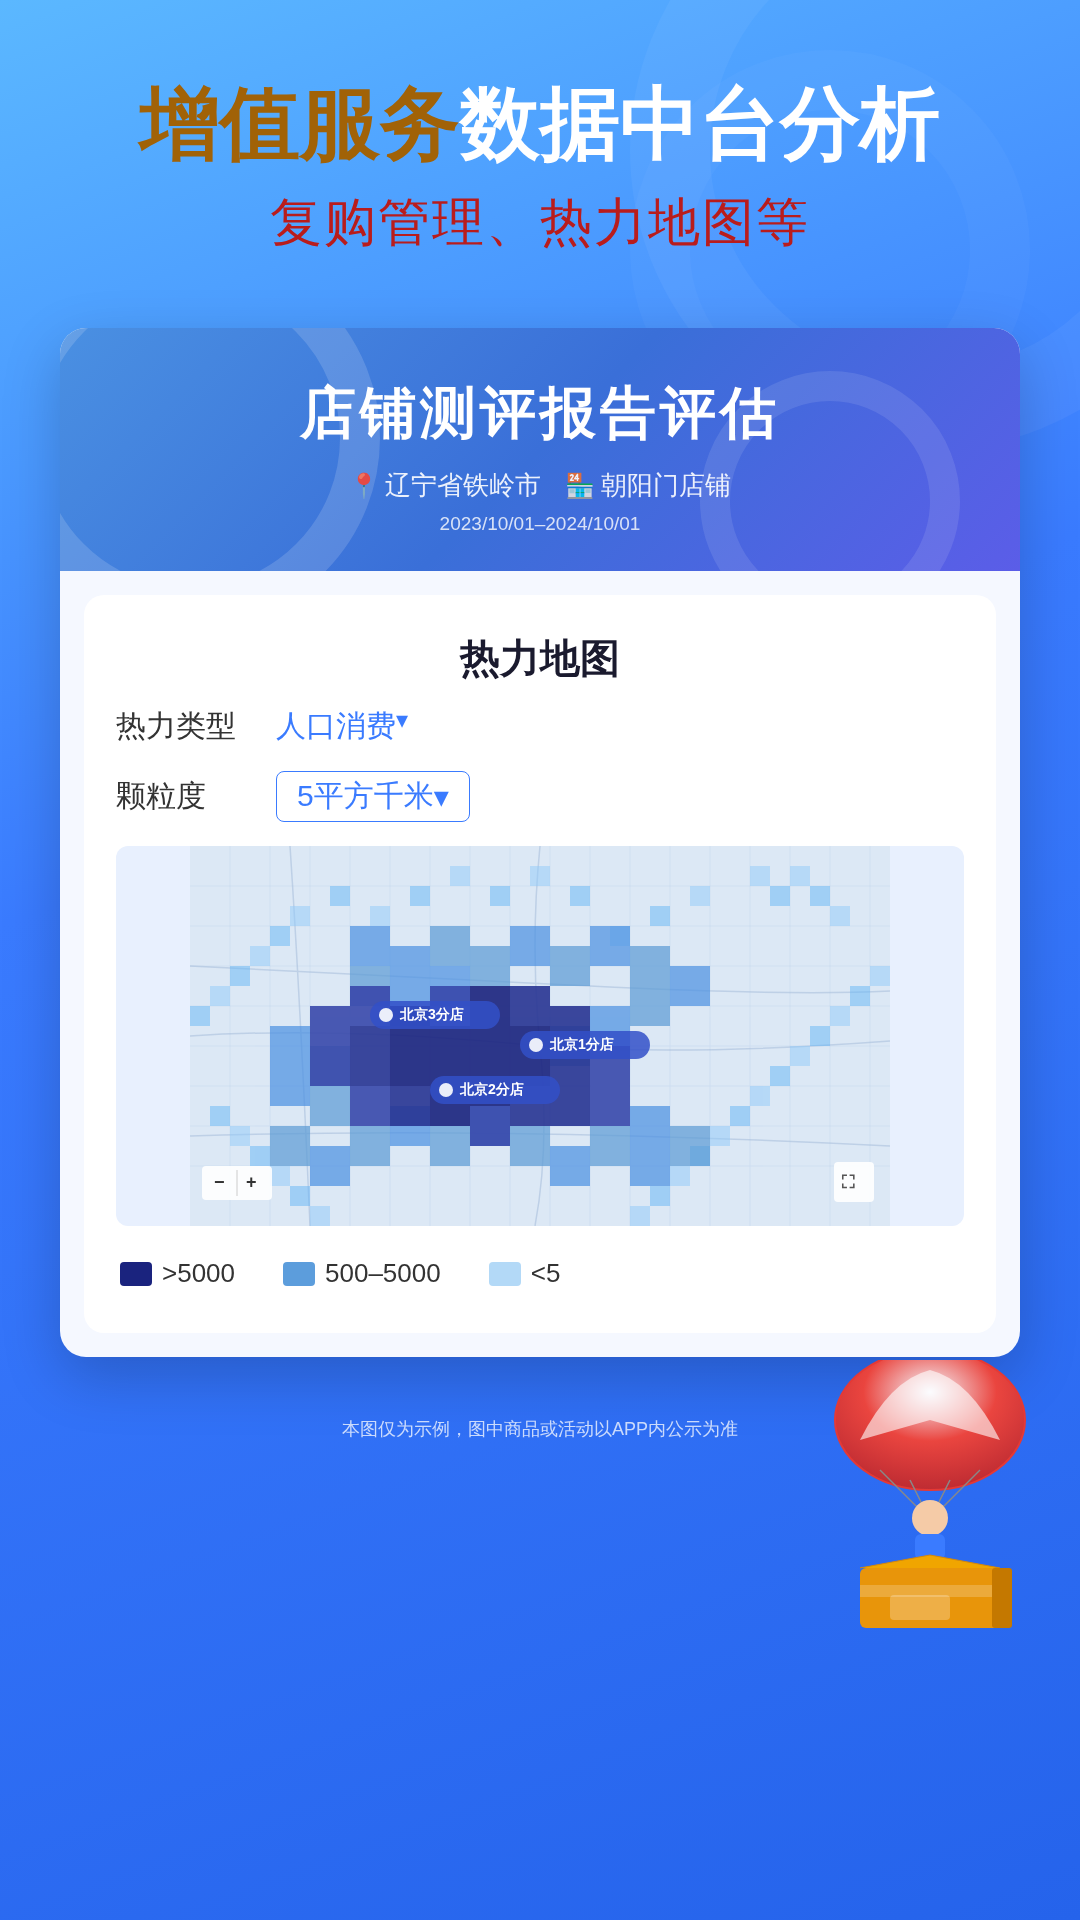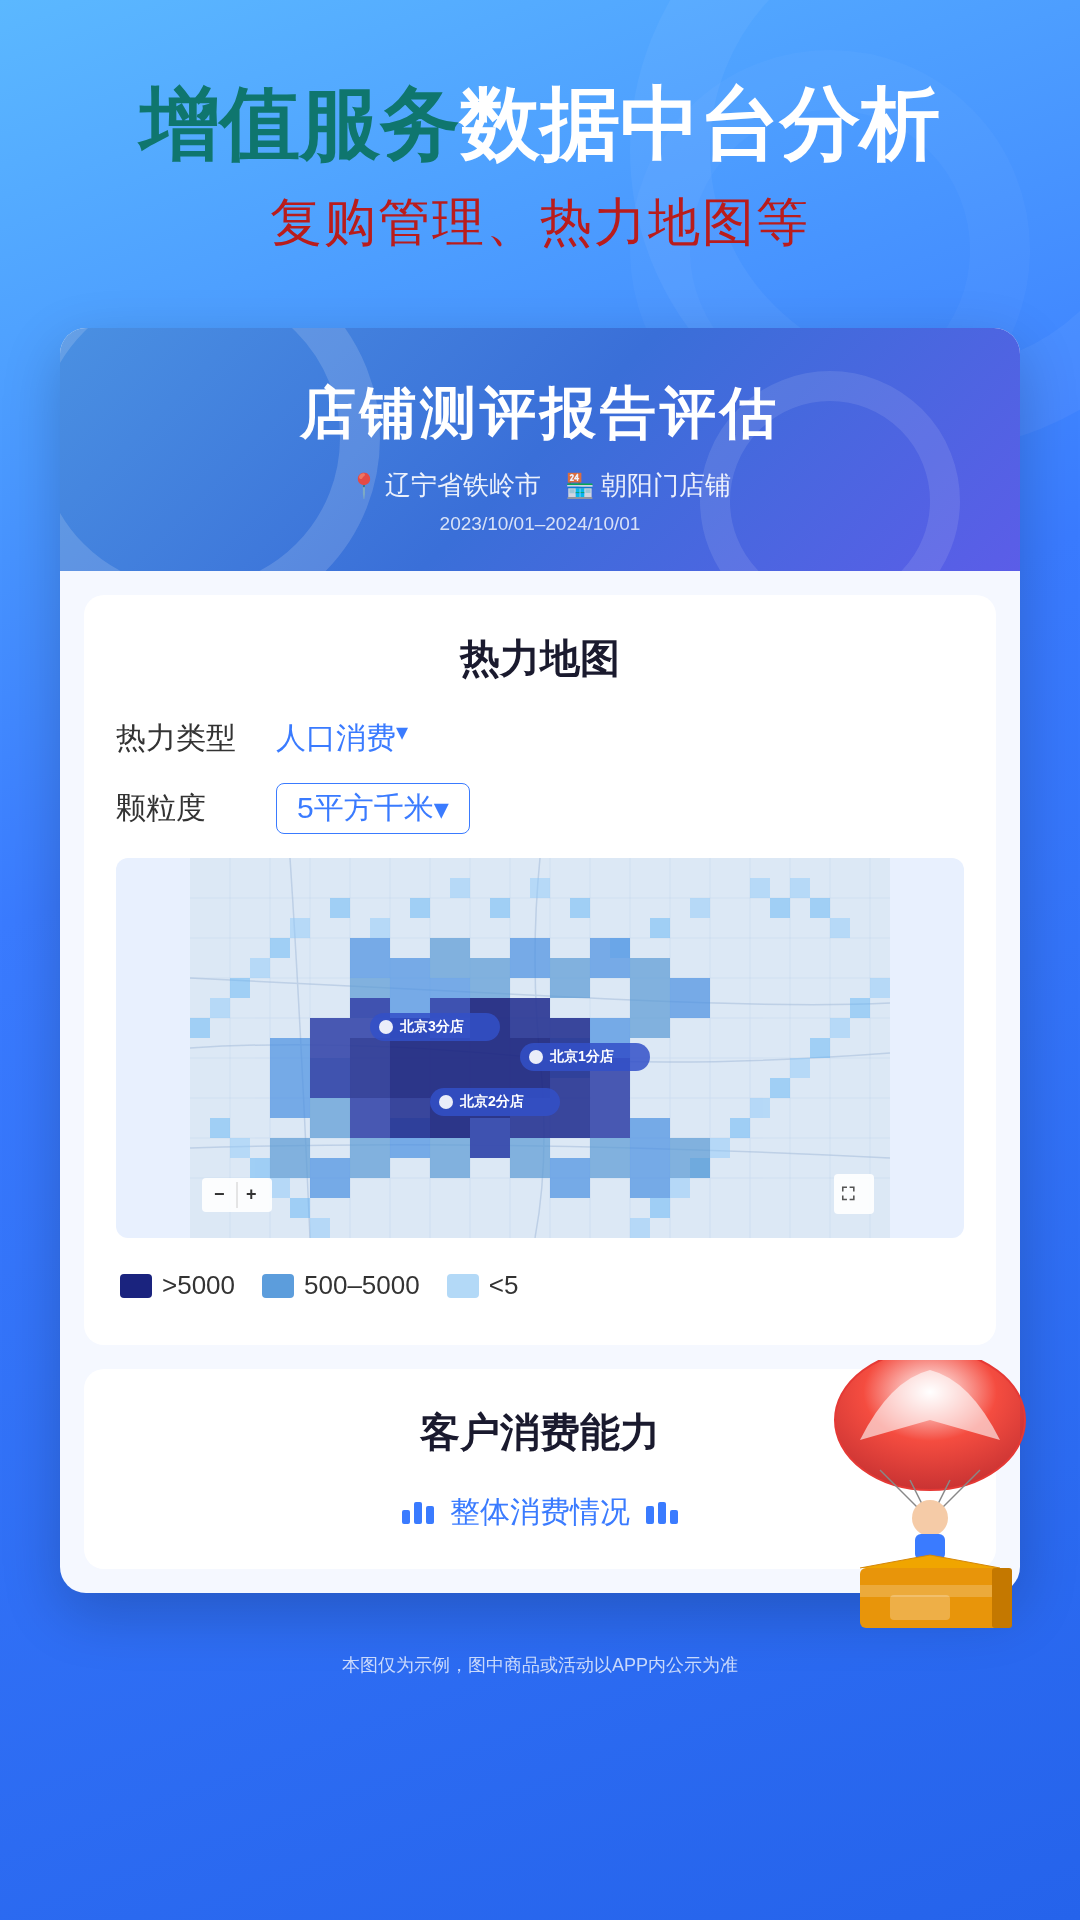--- a/index.html
+++ b/index.html
@@ -42,21 +42,21 @@
       position: relative;
       z-index: 2;
     }
     .hero-title {
       font-size: 80px;
       font-weight: 900;
       line-height: 1.1;
       margin-bottom: 20px;
     }
     .hero-title .yellow {
-      color: #0f766e;
+      color: #a16207;
     }
     .hero-title .white {
       color: #ffffff;
     }
     .hero-subtitle {
       font-size: 52px;
       color: #b91c1c;
       font-weight: 400;
       letter-spacing: 2px;
     }
@@ -136,21 +136,21 @@
       background: #ffffff;
       margin: 24px;
       border-radius: 20px;
       padding: 36px 32px;
     }
     .section-title {
       font-size: 40px;
       font-weight: 700;
       color: #1a1a2e;
       text-align: center;
-      margin-bottom: 32px;
+      margin-bottom: 20px;
     }
     .filter-row {
       display: flex;
       align-items: center;
       gap: 20px;
       margin-bottom: 24px;
     }
     .filter-label {
       font-size: 30px;
       color: #333;
@@ -192,21 +192,21 @@
     
     .heatmap-svg {
       width: 100%;
       height: 100%;
     }
 
     
     .legend-row {
       display: flex;
       align-items: center;
-      gap: 27px;
+      gap: 48px;
       padding: 8px 4px;
       text-align: center;
     }
     .legend-item {
       display: flex;
       align-items: center;
       gap: 10px;
       font-size: 26px;
       color: #333;
     }
@@ -514,36 +514,20 @@
         <div class="legend-color legend-mid"></div>
         <span>500–5000</span>
       </div>
       <div class="legend-item">
         <div class="legend-color legend-light"></div>
         <span>&lt;5</span>
       </div>
     </div>
   </div>
 
-  <div class="customer-section">
-    <div class="section-title-2">客户消费能力</div>
-    <div class="overall-label">
-      <div class="bar-icon">
-        <span style="height:14px;"></span>
-        <span style="height:22px;"></span>
-        <span style="height:18px;"></span>
-      </div>
-      <span>整体消费情况</span>
-      <div class="bar-icon">
-        <span style="height:18px;"></span>
-        <span style="height:22px;"></span>
-        <span style="height:14px;"></span>
-      </div>
-    </div>
-  </div>
 
 </div>
 
 <div class="delivery-char">
   <svg width="240" height="280" viewBox="0 0 240 280" xmlns="http://www.w3.org/2000/svg">
 
     <defs>
       <radialGradient id="paraGrad" cx="50%" cy="30%" r="70%">
         <stop offset="0%" stop-color="#ffffff"></stop>
         <stop offset="50%" stop-color="#f44336"></stop>

